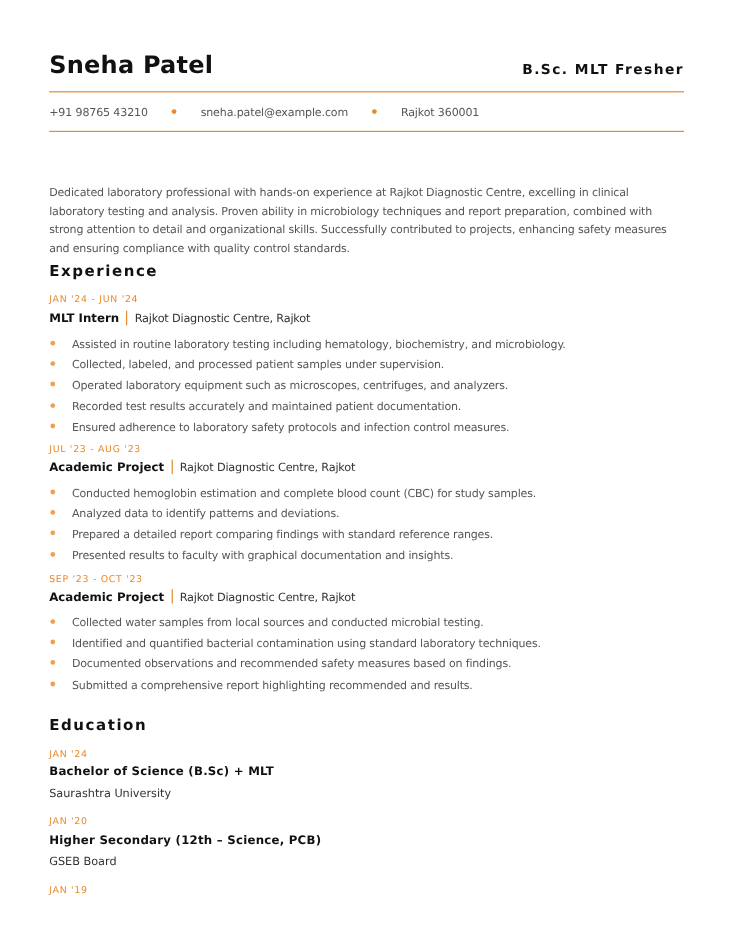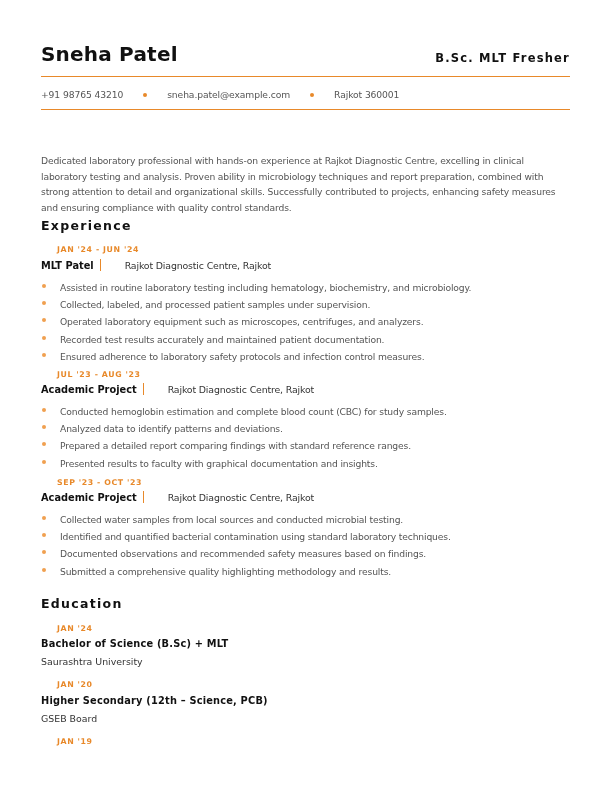--- a/index.html
+++ b/index.html
@@ -90,23 +90,23 @@
     .section-title {
       position: absolute;
       left: 0;
       font-size: 12.5px;
       font-weight: bold;
       color: #111111;
       letter-spacing: 1.3px;
     }
     .date {
       position: absolute;
-      left: 16px;
+      left: 0;
       font-size: 7.8px;
-      font-weight: bold;
+      font-weight: normal;
       color: #e8892a;
       letter-spacing: 0.6px;
     }
     .role-line {
       position: absolute;
       left: 0;
       font-size: 9.8px;
       color: #222222;
       white-space: nowrap;
     }
@@ -121,21 +121,20 @@
       background: #e8892a;
       margin: 0 6px;
       vertical-align: middle;
       position: relative;
       top: -1px;
     }
     .role-line .org {
       color: #333333;
       font-size: 9.4px;
       letter-spacing: -0.15px;
-      margin-left: 18px;
     }
     .bullets {
       position: absolute;
       left: 0;
       margin: 0;
       padding: 0;
       list-style: none;
       width: 530px;
     }
     .bullets li {
@@ -189,21 +188,21 @@
   </div>
 
   <div class="rule bottom"></div>
 
   <div class="summary">Dedicated laboratory professional with hands-on experience at Rajkot Diagnostic Centre, excelling in clinical laboratory testing and analysis. Proven ability in microbiology techniques and report preparation, combined with strong attention to detail and organizational skills. Successfully contributed to projects, enhancing safety measures and ensuring compliance with quality control standards.</div>
 
   <div class="section-title" style="top:218px;">Experience</div>
 
   <div class="date" style="top:245px;">JAN '24 - JUN '24</div>
   <div class="role-line" style="top:260px;">
-    <span class="role">MLT Patel</span><span class="sep"></span><span class="org">Rajkot Diagnostic Centre,  Rajkot</span>
+    <span class="role">MLT Intern</span><span class="sep"></span><span class="org">Rajkot Diagnostic Centre,  Rajkot</span>
   </div>
   <ul class="bullets" style="top:281px;">
     <li><span class="b"></span><span>Assisted in routine laboratory testing including hematology, biochemistry, and microbiology.</span></li>
     <li><span class="b"></span><span>Collected, labeled, and processed patient samples under supervision.</span></li>
     <li><span class="b"></span><span>Operated laboratory equipment such as microscopes, centrifuges, and analyzers.</span></li>
     <li><span class="b"></span><span>Recorded test results accurately and maintained patient documentation.</span></li>
     <li><span class="b"></span><span>Ensured adherence to laboratory safety protocols and infection control measures.</span></li>
   </ul>
 
   <div class="date" style="top:370px;">JUL '23 - AUG '23</div>
@@ -218,21 +217,21 @@
   </ul>
 
   <div class="date" style="top:478px;">SEP '23 - OCT '23</div>
   <div class="role-line" style="top:492px;">
     <span class="role">Academic Project</span><span class="sep"></span><span class="org">Rajkot Diagnostic Centre,  Rajkot</span>
   </div>
   <ul class="bullets" style="top:513px;">
     <li><span class="b"></span><span>Collected water samples from local sources and conducted microbial testing.</span></li>
     <li><span class="b"></span><span>Identified and quantified bacterial contamination using standard laboratory techniques.</span></li>
     <li><span class="b"></span><span>Documented observations and recommended safety measures based on findings.</span></li>
-    <li><span class="b"></span><span>Submitted a comprehensive quality highlighting methodology and results.</span></li>
+    <li><span class="b"></span><span>Submitted a comprehensive report highlighting recommended and results.</span></li>
   </ul>
 
   <div class="section-title" style="top:596px;">Education</div>
 
   <div class="date" style="top:624px;">JAN '24</div>
   <div class="degree" style="top:638px;">Bachelor of Science (B.Sc) + MLT</div>
   <div class="school" style="top:656px;">Saurashtra University</div>
 
   <div class="date" style="top:680px;">JAN '20</div>
   <div class="degree" style="top:695px;">Higher Secondary (12th – Science, PCB)</div>

